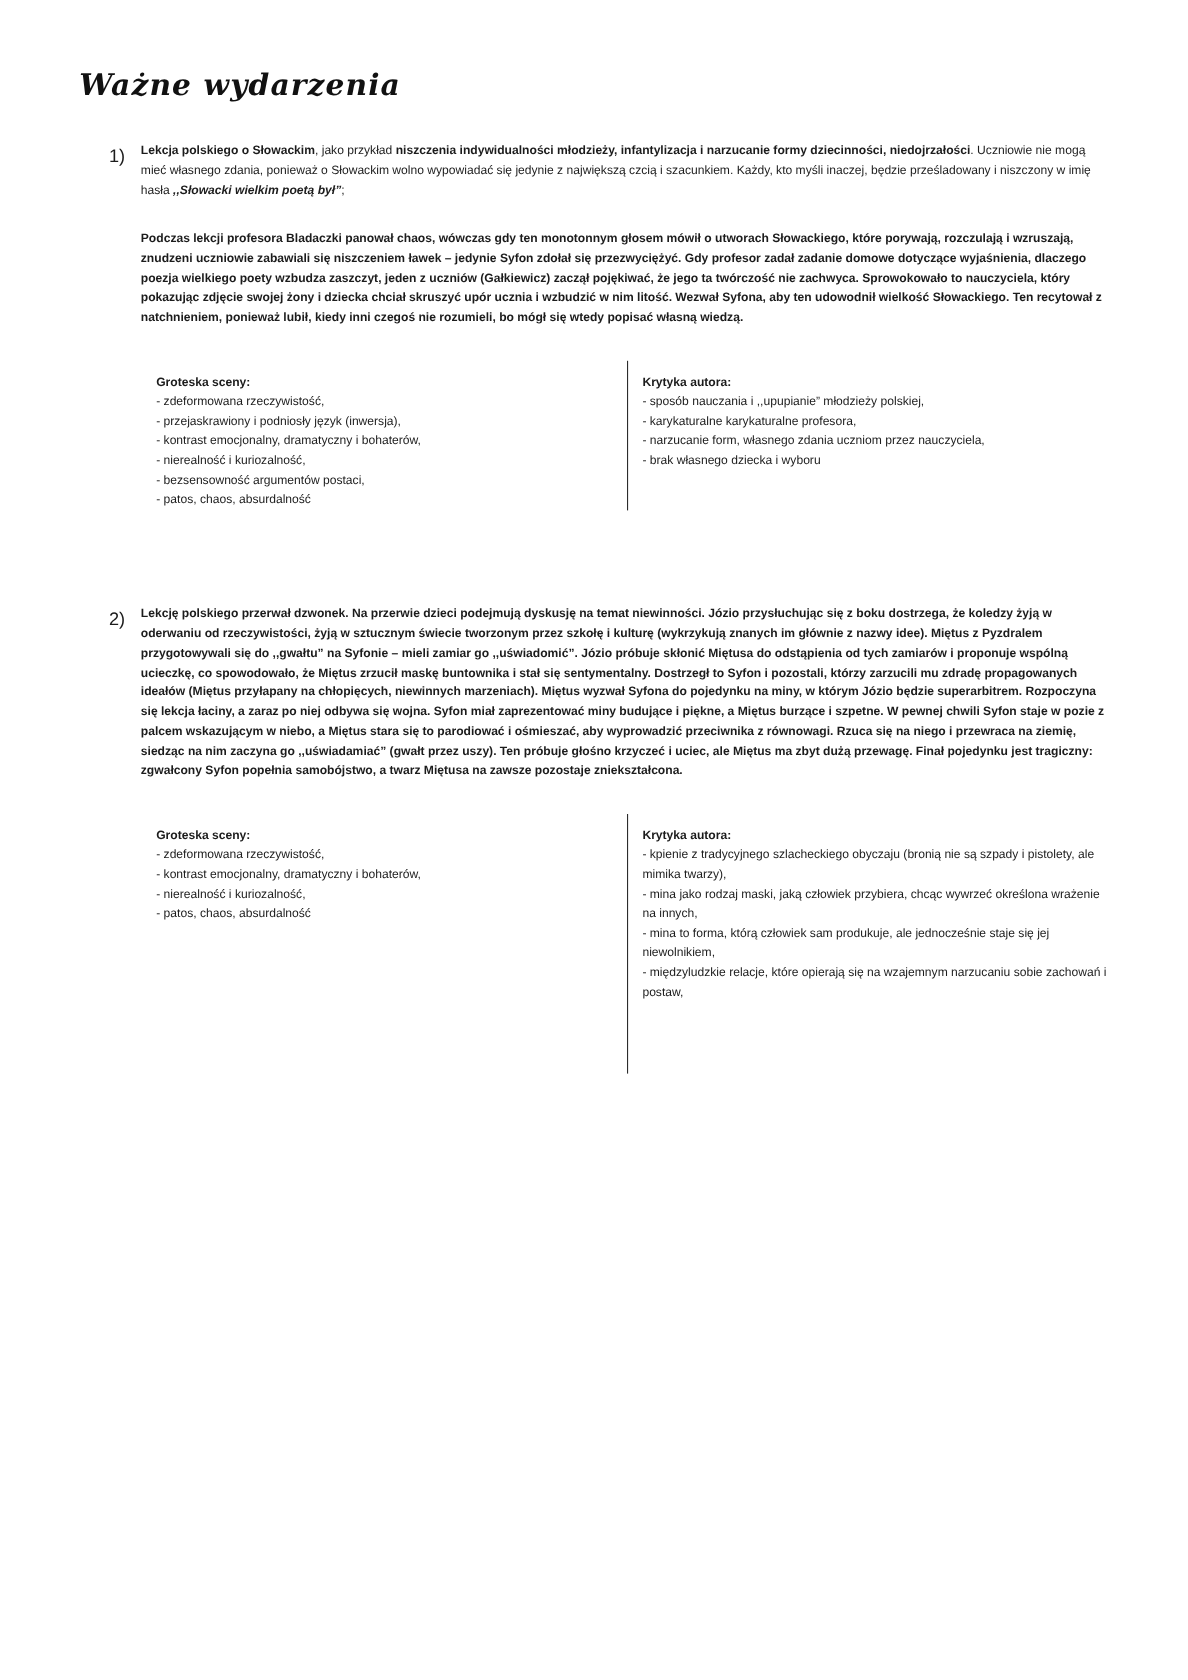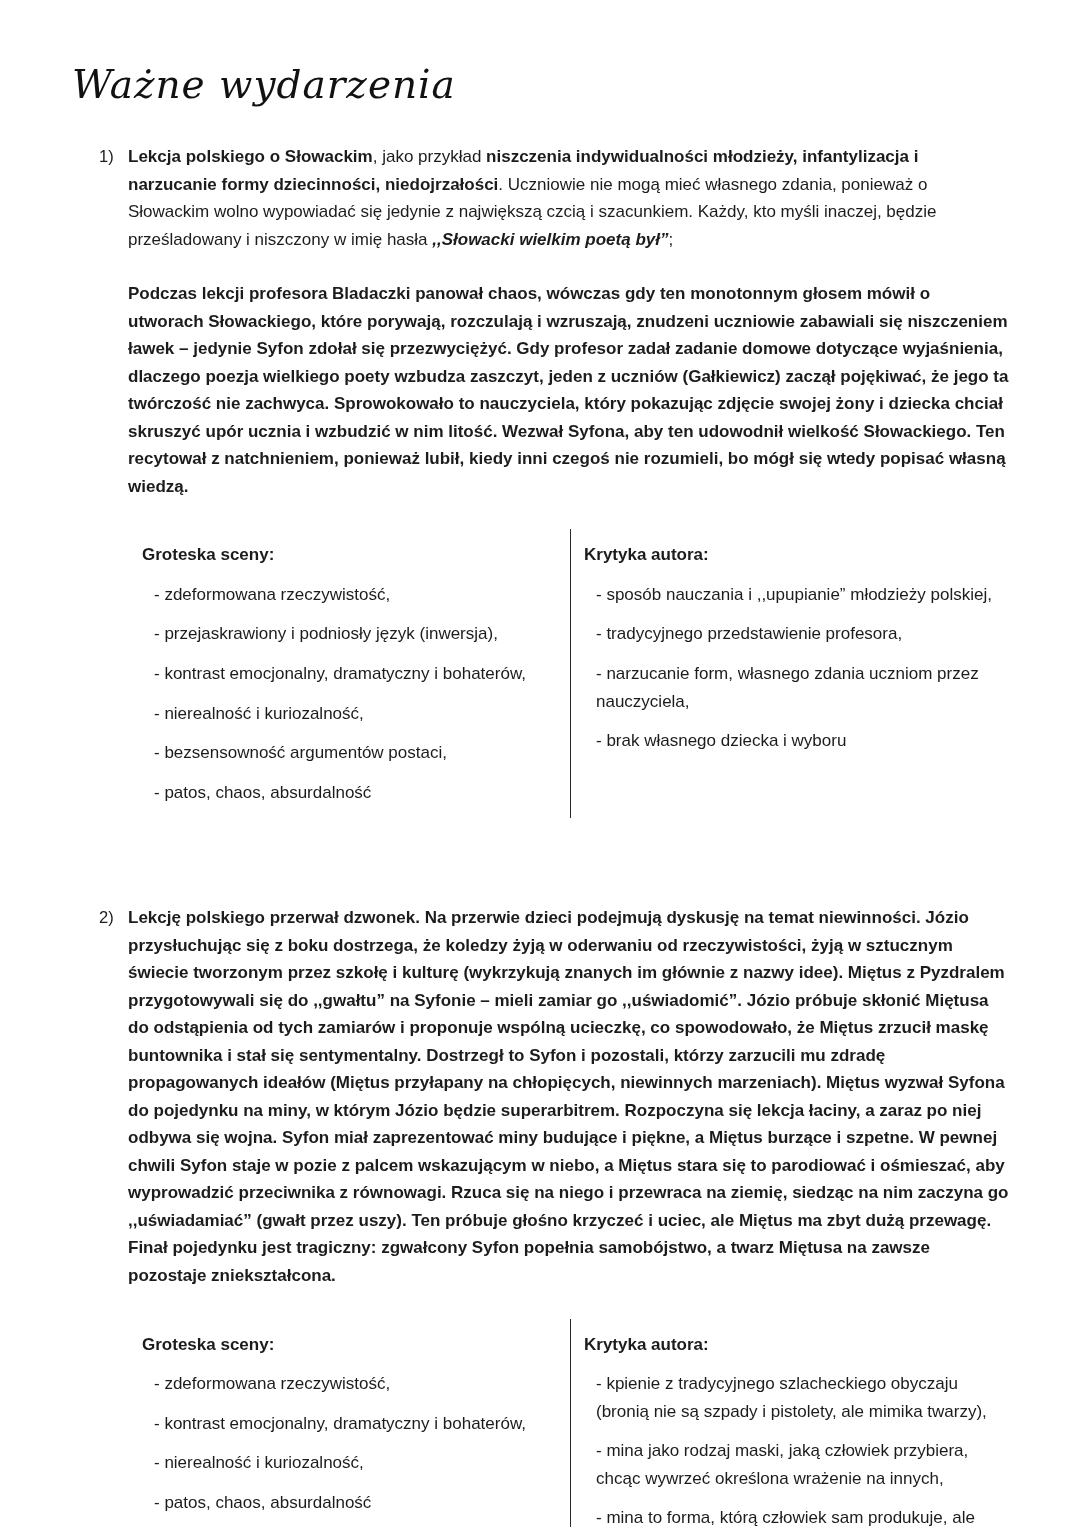--- a/index.html
+++ b/index.html
@@ -14,55 +14,55 @@
     width: 1080px;
     height: 1527px;
     box-sizing: border-box;
     padding: 62px 70px 0 72px;
     overflow: hidden;
     background: #ffffff;
   }
   .heading {
     font-family: "DejaVu Serif", serif;
     font-style: italic;
-    font-weight: 400;
-    font-size: 39px;
+    font-weight: 700;
+    font-size: 27px;
     letter-spacing: 1px;
     margin: 0 0 36px 0;
     color: #111;
   }
   .section { position: relative; padding-left: 56px; }
   .section + .section { margin-top: 86px; }
   .num {
     position: absolute;
     left: 27px;
     top: 0;
     font-size: 16.5px;
     line-height: 1.62;
   }
-  p { margin: 0; font-size: 17px; line-height: 1.62; }
+  p { margin: 0; font-size: 11px; line-height: 1.62; }
   .intro { margin-bottom: 27px; }
   .body-par { margin-bottom: 29px; font-weight: bold; }
   b { font-weight: bold; }
   .bi { font-weight: bold; font-style: italic; }
   .table { display: flex; margin-left: 14px; }
   .col-left {
     width: 428px;
     box-sizing: border-box;
     padding-right: 16px;
     flex: none;
   }
   .col-right {
     flex: 1;
     border-left: 1.6px solid #2c2c2c;
     padding-left: 13px;
   }
   .table-2 .col-right { padding-bottom: 64px; }
   .col-title { font-weight: bold; margin-top: 12px; }
-  .item { margin: 12px; }
+  .item { margin: 0; }
 </style>
 </head>
 <body>
 
 <div class="page">
 
   <h1 class="heading">Ważne wydarzenia</h1>
 
   <section class="section">
     <span class="num">1)</span>
@@ -77,21 +77,21 @@
         <p class="item">- zdeformowana rzeczywistość,</p>
         <p class="item">- przejaskrawiony i podniosły język (inwersja),</p>
         <p class="item">- kontrast emocjonalny, dramatyczny i bohaterów,</p>
         <p class="item">- nierealność i kuriozalność,</p>
         <p class="item">- bezsensowność argumentów postaci,</p>
         <p class="item">- patos, chaos, absurdalność</p>
       </div>
       <div class="col-right">
         <p class="col-title">Krytyka autora:</p>
         <p class="item">- sposób nauczania i ,,upupianie” młodzieży polskiej,</p>
-        <p class="item">- tradycyjnego przedstawienie profesora,</p>
+        <p class="item">- karykaturalne karykaturalne profesora,</p>
         <p class="item">- narzucanie form, własnego zdania uczniom przez nauczyciela,</p>
         <p class="item">- brak własnego dziecka i wyboru</p>
       </div>
     </div>
   </section>
 
   <section class="section">
     <span class="num">2)</span>
 
 

